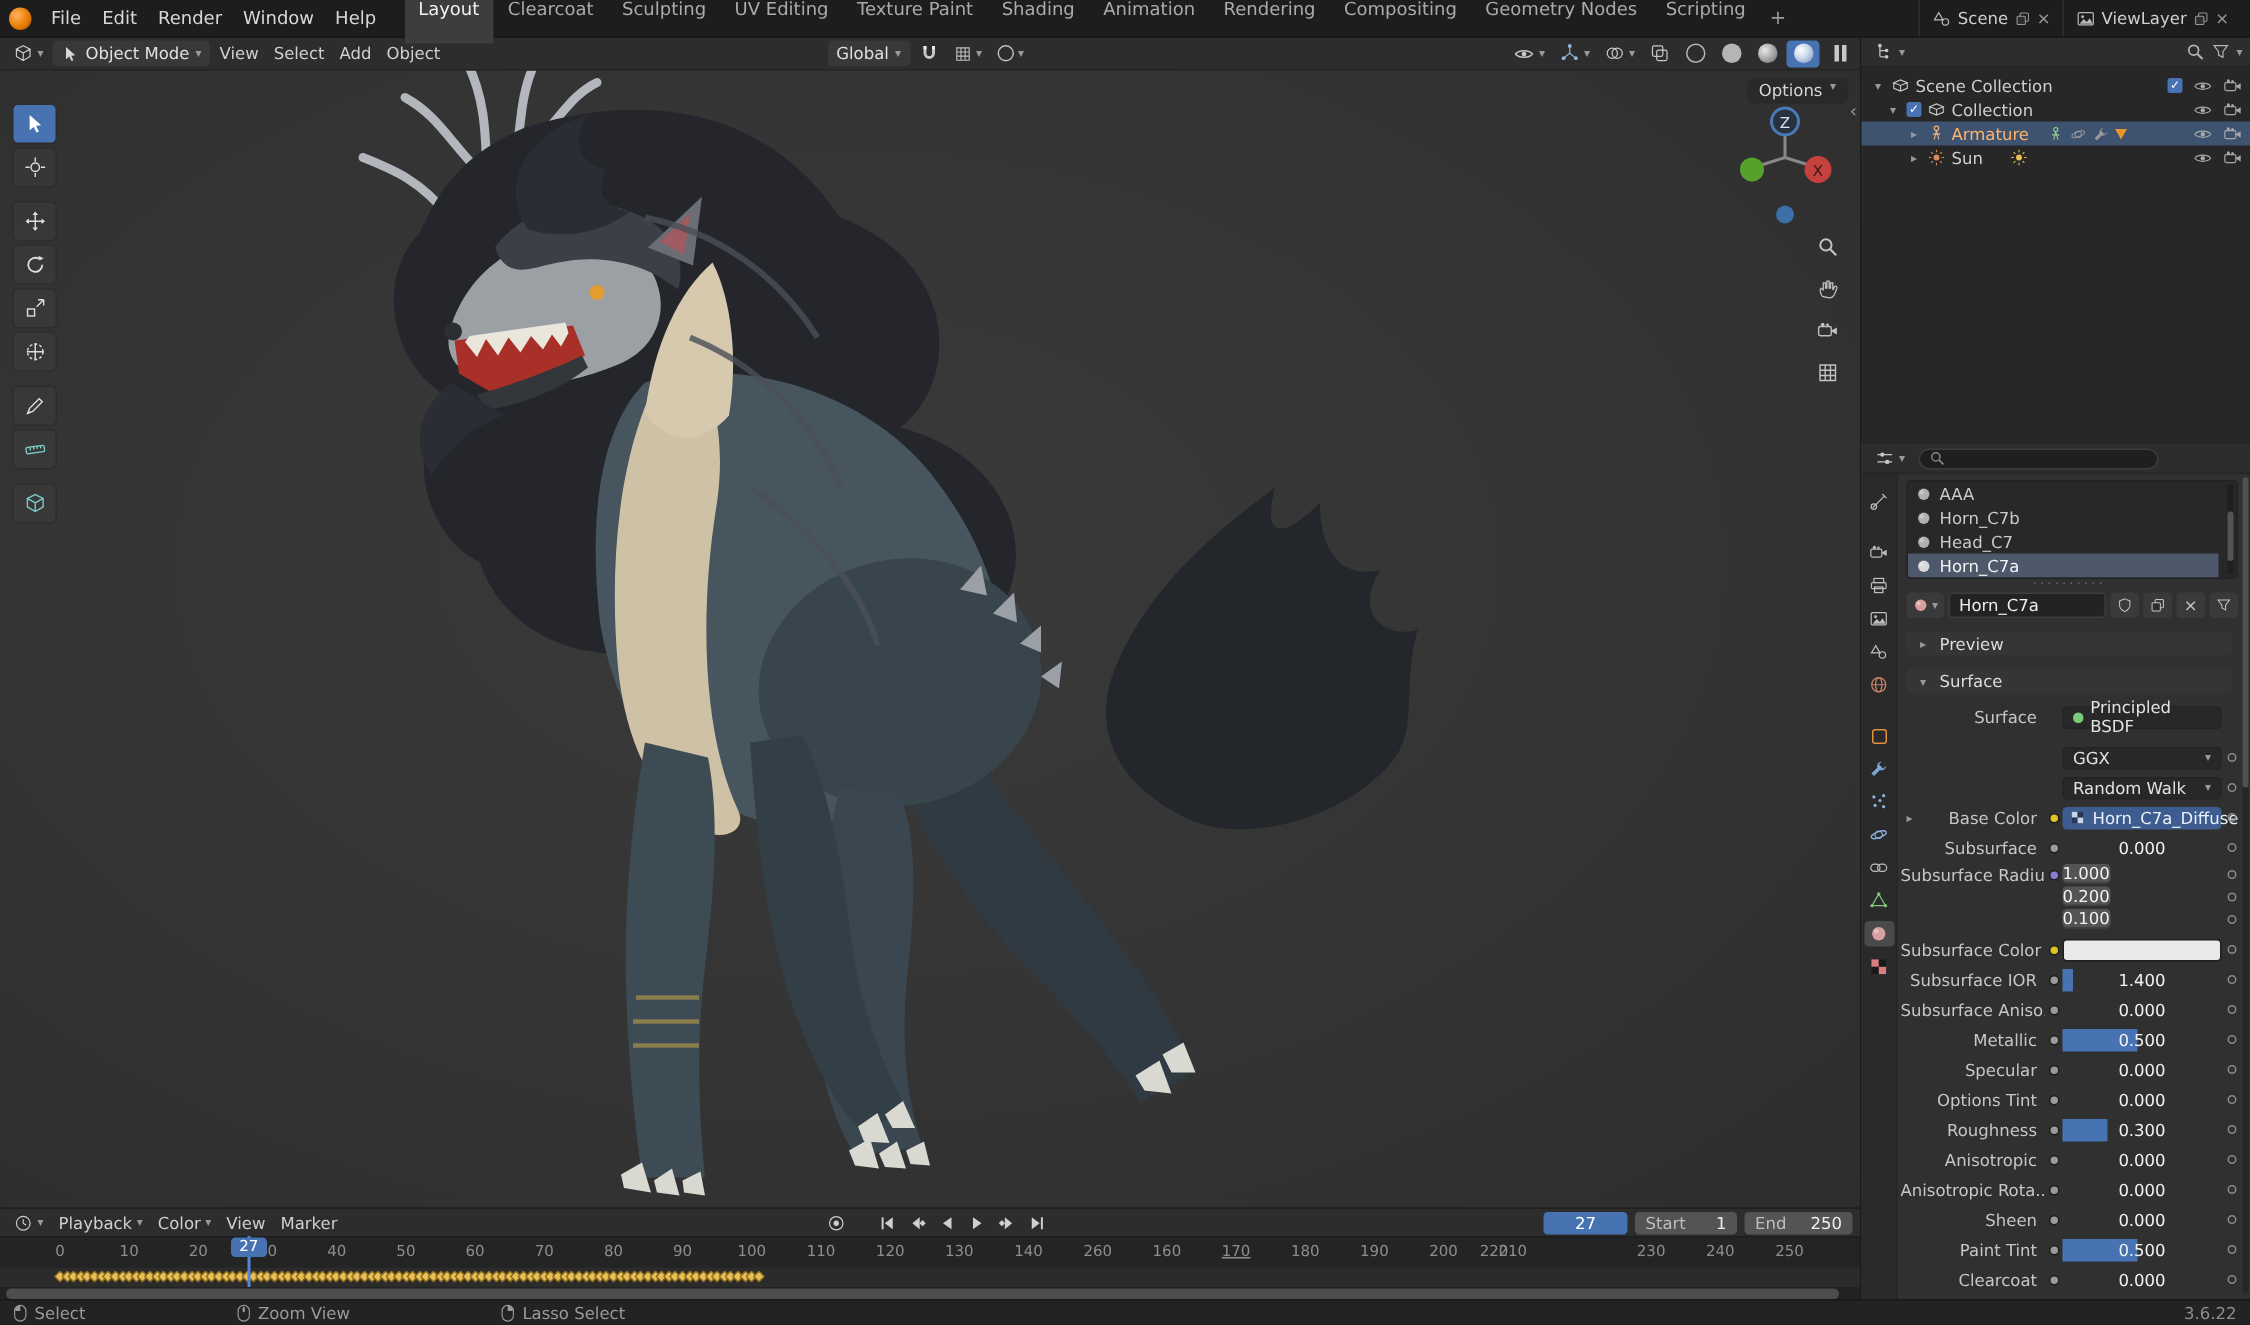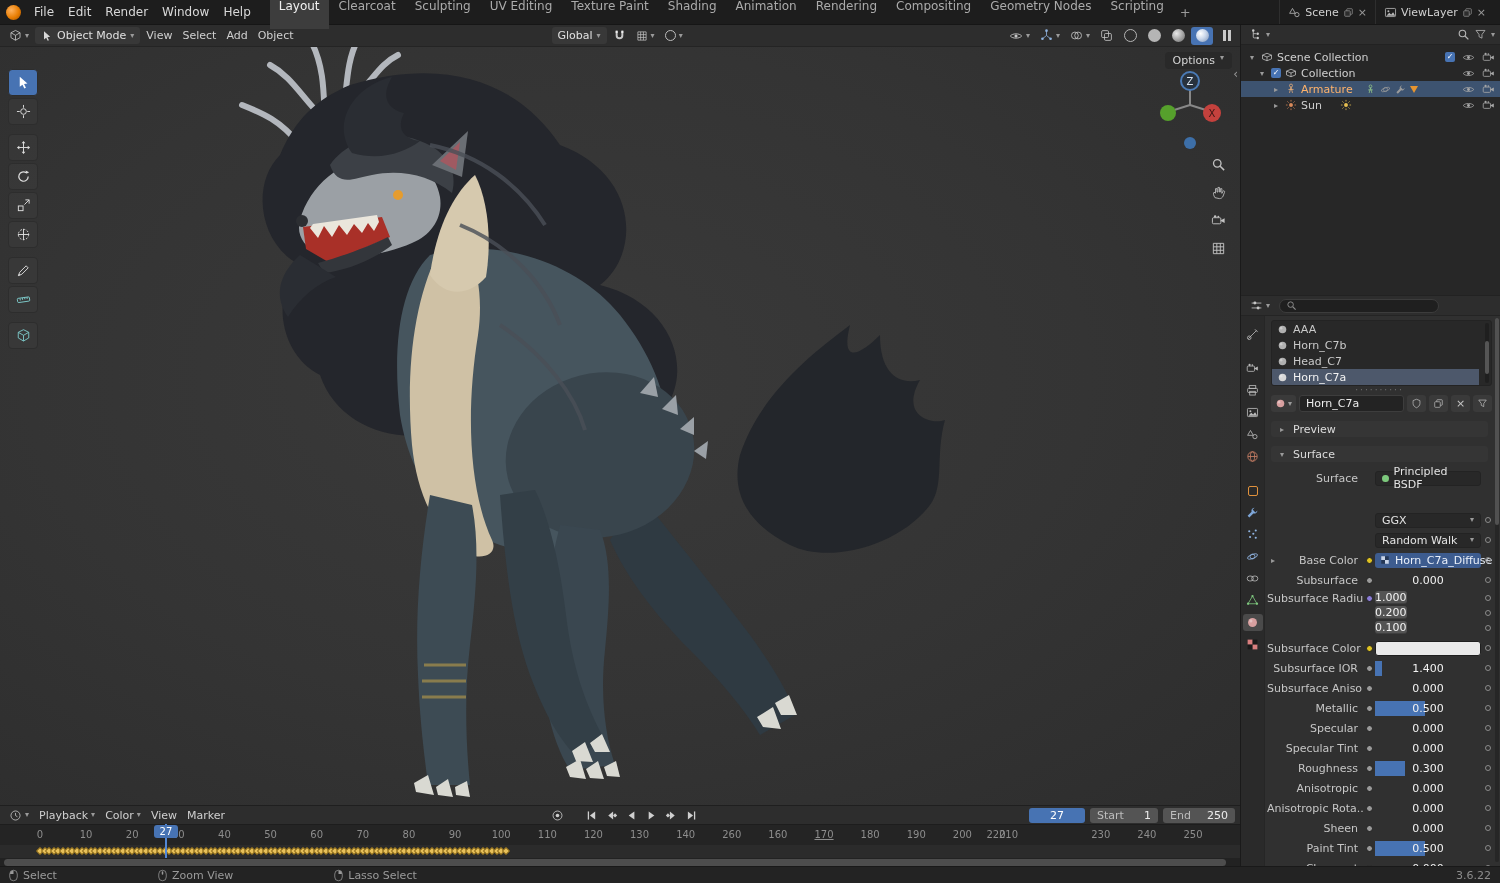--- a/index.html
+++ b/index.html
@@ -81,21 +81,21 @@
 .slot-scroll .handle{position:absolute;left:0;right:0;top:30%;height:55%;background:#555;border-radius:2px}
 .grip{height:6px;display:flex;justify-content:center;align-items:center;color:#6e6e6e;font-size:9px;letter-spacing:2px;margin-top:1px}
 .datablock{display:flex;align-items:center;gap:3px;margin:2px 2px 0 6px}
 .db-drop{display:flex;align-items:center;gap:2px;background:#3a3a3a;border-radius:3px;height:17px;padding:0 4px}
 .name-field{flex:1;height:17px;background:#232323;border:1px solid #3d3d3d;border-radius:3px;display:flex;align-items:center;padding:0 6px;color:#ececec}
 .sq-btn{width:19px;height:17px;background:#3a3a3a;border-radius:3px;display:flex;align-items:center;justify-content:center;color:#c5c5c5}
 .panel-hd{margin:9px 6px 0;height:16px;display:flex;align-items:center;gap:5px;color:#dcdcdc;background:#353535;border-radius:3px;padding:0 5px}
 #surface-rows{margin-top:7px;padding-left:2px}
 .prow{height:18px;margin-bottom:2px;display:flex;align-items:center}
 .prow.slim{height:14px;margin-bottom:1px}
-.group-gap{margin-top:24px}
+.group-gap{margin-top:9px}
 .plabel{width:96px;flex:none;text-align:right;color:#c6c6c6;padding-right:5px;white-space:nowrap;overflow:hidden}
 .socket{width:12px;flex:none;display:flex;justify-content:center;align-items:center}
 .socket .dot{width:7px;height:7px;border-radius:50%;background:#9a9a9a;border:1px solid #1f1f1f}
 .socket .dot.purple{background:#8a7cd6}
 .socket .dot.yellow{background:#e0c322}
 .deco{width:13px;flex:none;display:flex;justify-content:center;align-items:center}
 .deco .dot{width:6px;height:6px;border-radius:50%;border:1.4px solid #8a8a8a;background:transparent}
 .fieldwrap{flex:1;min-width:0}
 .slider{position:relative;height:15px;background:#ec4899;border-radius:3px;overflow:hidden;box-shadow:inset 0 -1px 0 rgba(0,0,0,.25)}
 .slider .fill{position:absolute;left:0;top:0;bottom:0;background:#4773b3}
@@ -1235,21 +1235,21 @@
     <span class="fieldwrap"><span class="slider">
       <span class="fill" style="width: 0%;"></span>
       <span class="val">0.000</span>
     </span></span>
     <span class="deco">
                 <span class="dot"></span>
               </span>
   </div>
 
   <div class="prow">
-    <span class="plabel">Specular Tint</span>
+    <span class="plabel">Options Tint</span>
     <span class="socket">
                 <span class="dot"></span>
               </span>
     <span class="fieldwrap"><span class="slider">
       <span class="fill" style="width: 0%;"></span>
       <span class="val">0.000</span>
     </span></span>
     <span class="deco">
                 <span class="dot"></span>
               </span>

